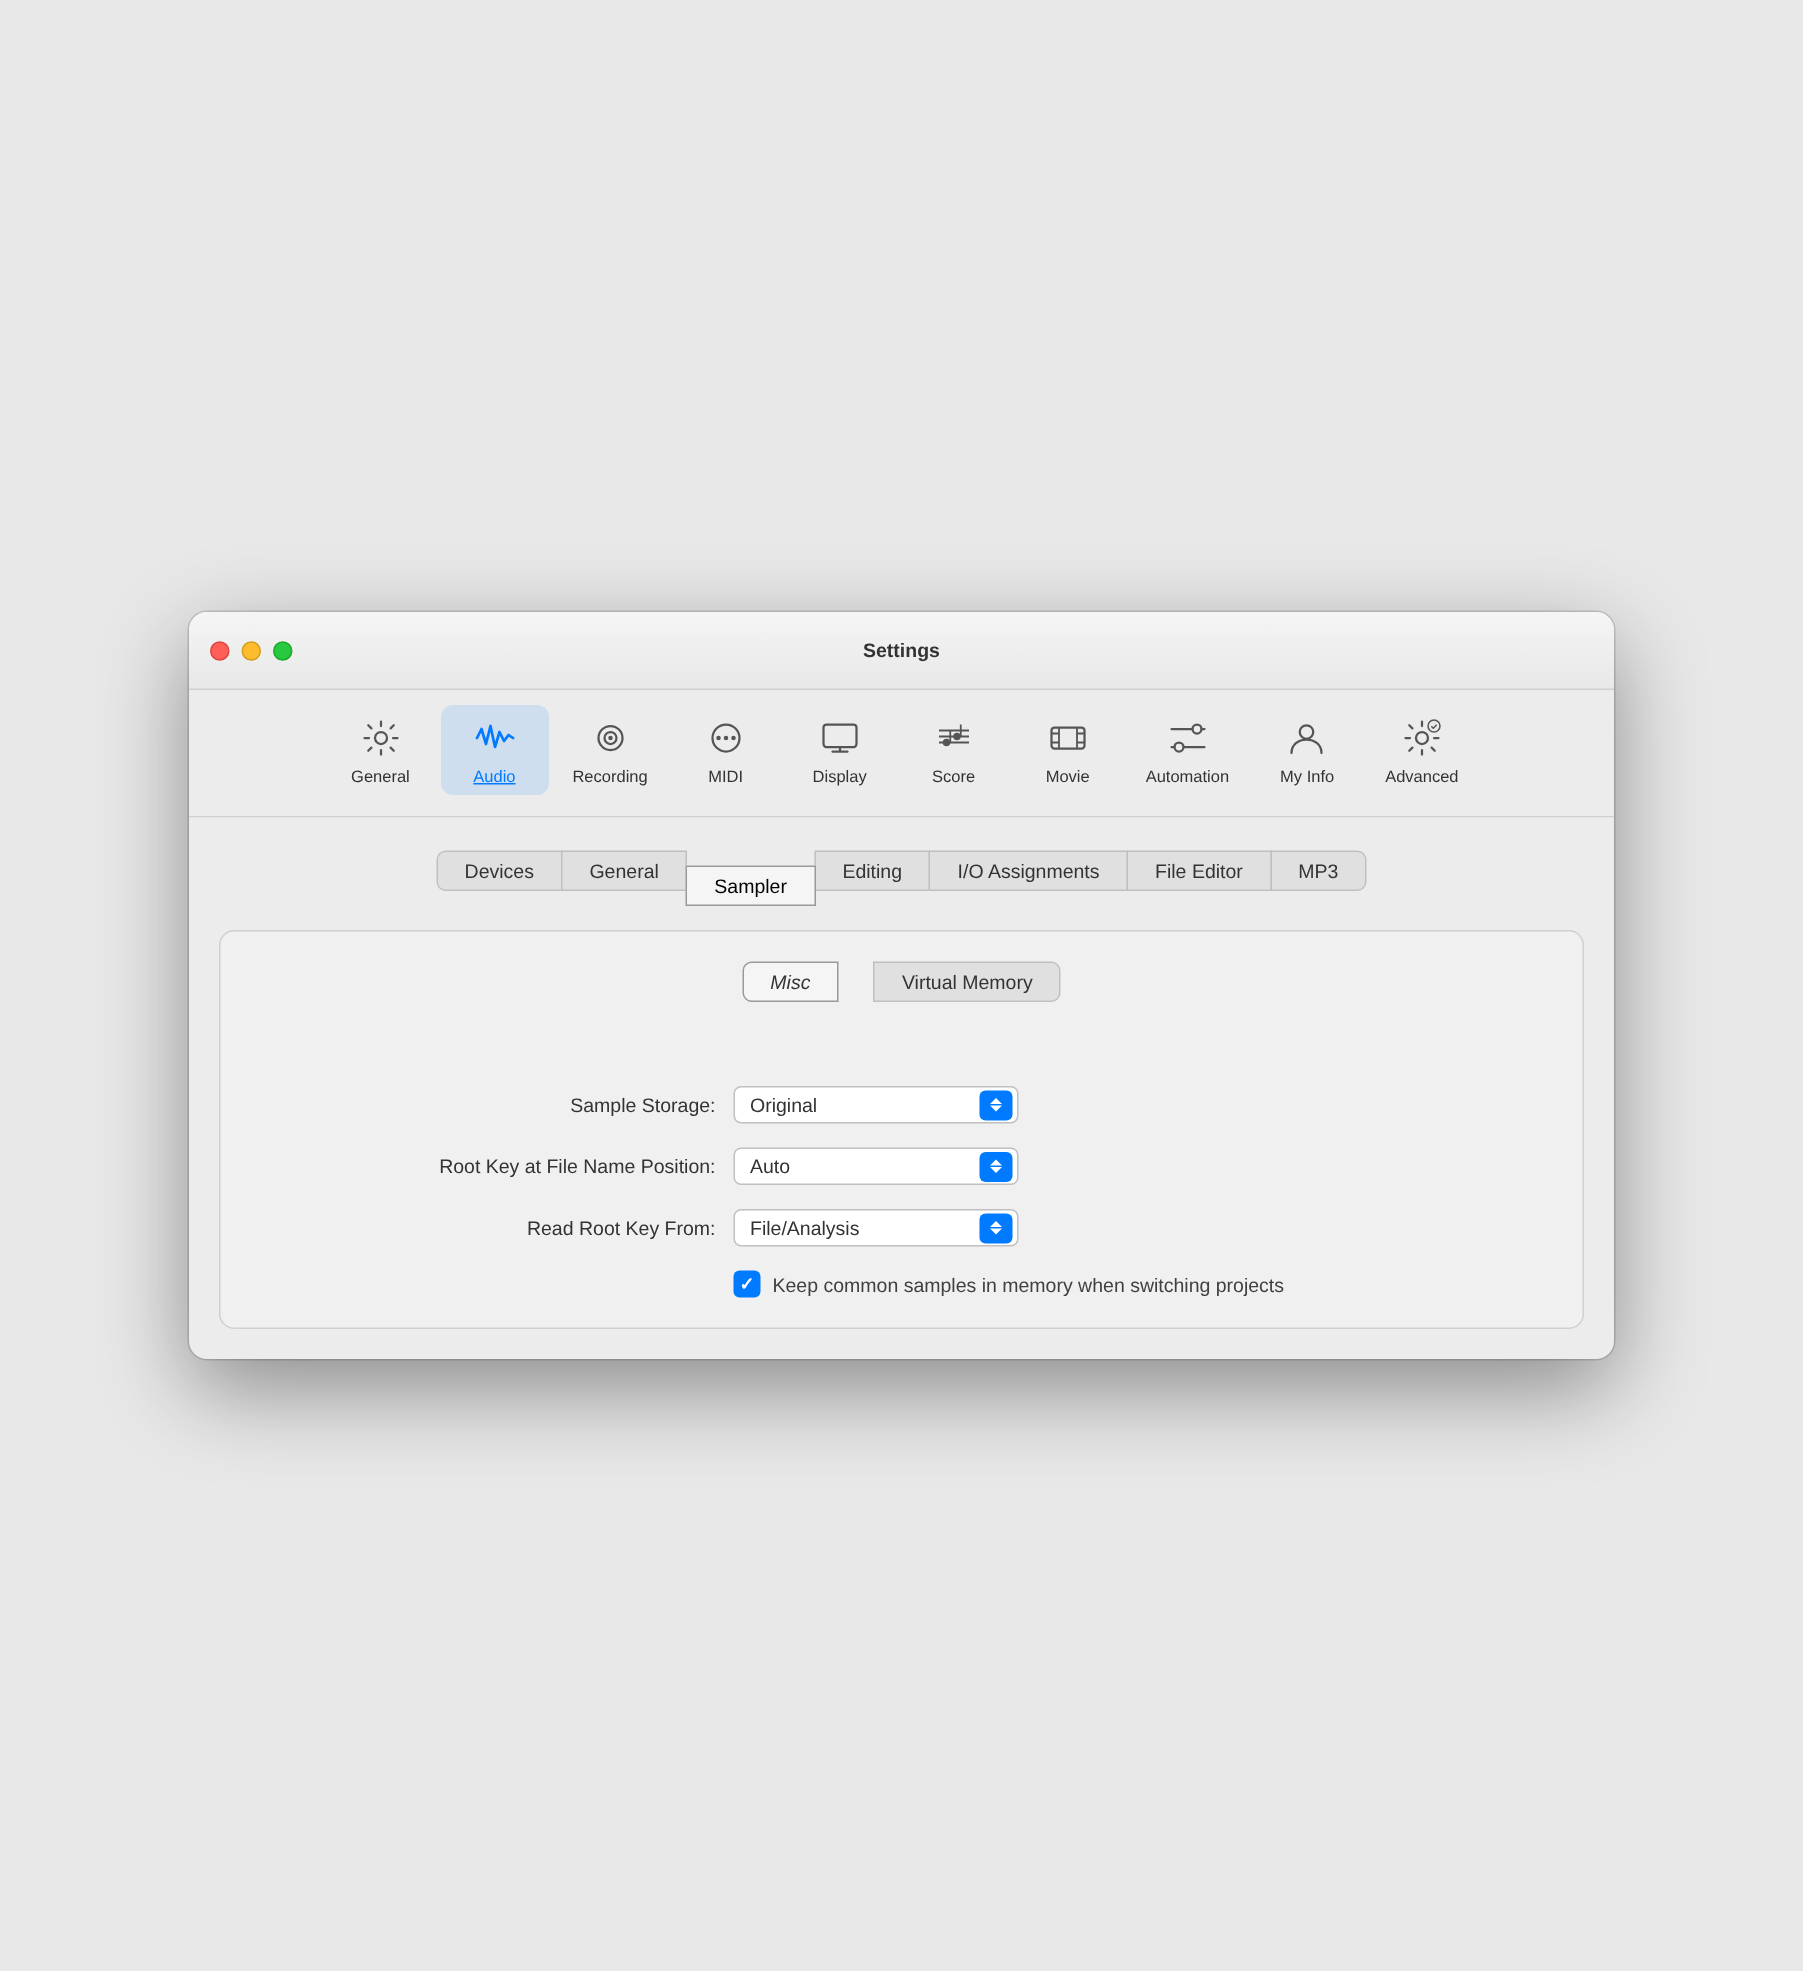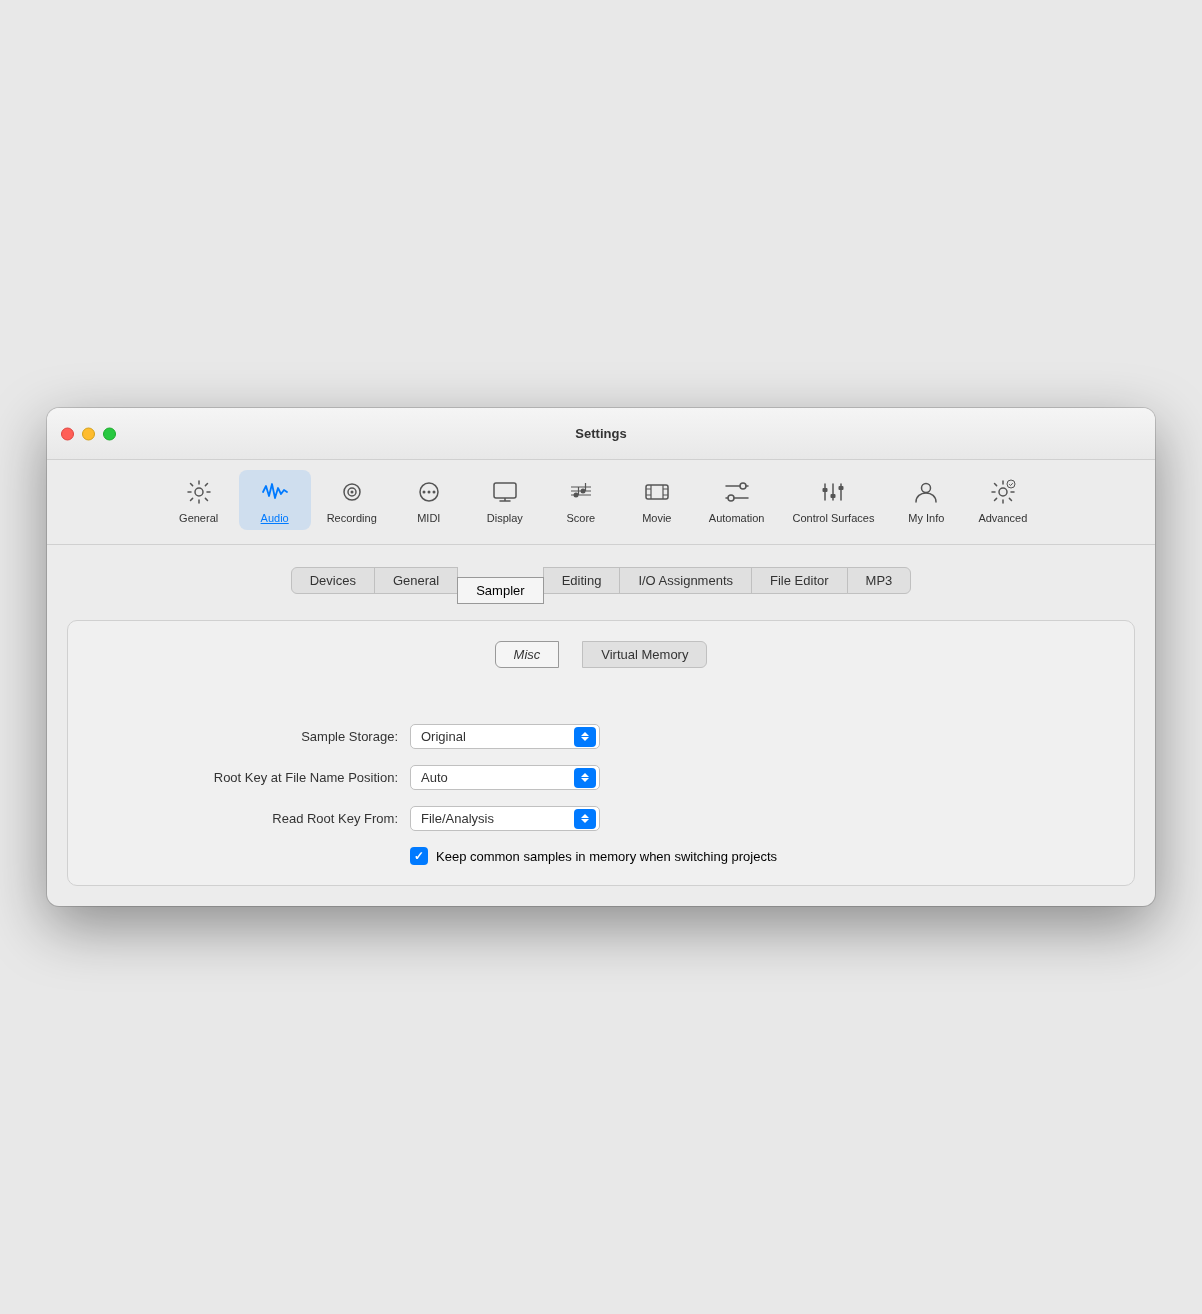--- a/index.html
+++ b/index.html
@@ -8,21 +8,21 @@
       font-family: -apple-system, BlinkMacSystemFont, "Helvetica Neue", Arial, sans-serif;
       background: #e8e8e8;
       display: flex;
       justify-content: center;
       align-items: center;
       min-height: 100vh;
       padding: 20px;
     }
 
     .window {
-      width: 1108px;
+      width: 950px;
       background: #ececec;
       border-radius: 12px;
       box-shadow: 0 20px 60px rgba(0,0,0,0.4), 0 0 0 1px rgba(0,0,0,0.15);
       overflow: hidden;
     }
 
     
     .titlebar {
       background: linear-gradient(to bottom, #f5f5f5, #e8e8e8);
       height: 52px;
@@ -293,21 +293,21 @@
     }
 
     .checkmark {
       color: white;
       font-size: 12px;
       font-weight: bold;
     }
 
     .checkbox-label {
       font-size: 13px;
-      color: #000000;
+      color: #404040;
     }
 
     
     .icon-svg {
       width: 28px;
       height: 28px;
     }
   </style>
 </head>
 <body>
@@ -415,33 +415,20 @@
           <circle cx="8" cy="20" r="3" stroke="#555" stroke-width="1.5"></circle>
           <line x1="3" y1="8" x2="17" y2="8" stroke="#555" stroke-width="1.5" stroke-linecap="round"></line>
           <line x1="23" y1="8" x2="25" y2="8" stroke="#555" stroke-width="1.5" stroke-linecap="round"></line>
           <line x1="3" y1="20" x2="5" y2="20" stroke="#555" stroke-width="1.5" stroke-linecap="round"></line>
           <line x1="11" y1="20" x2="25" y2="20" stroke="#555" stroke-width="1.5" stroke-linecap="round"></line>
         </svg>
       </div>
       <span class="toolbar-label">Automation</span>
     </div>
 
-    <div class="toolbar-item">
-      <div class="toolbar-icon">
-        <svg class="icon-svg" viewBox="0 0 28 28" fill="none">
-          <line x1="6" y1="6" x2="6" y2="22" stroke="#555" stroke-width="1.5" stroke-linecap="round"></line>
-          <line x1="14" y1="6" x2="14" y2="22" stroke="#555" stroke-width="1.5" stroke-linecap="round"></line>
-          <line x1="22" y1="6" x2="22" y2="22" stroke="#555" stroke-width="1.5" stroke-linecap="round"></line>
-          <rect x="3.5" y="10" width="5" height="4" rx="1" fill="#555"></rect>
-          <rect x="11.5" y="16" width="5" height="4" rx="1" fill="#555"></rect>
-          <rect x="19.5" y="8" width="5" height="4" rx="1" fill="#555"></rect>
-        </svg>
-      </div>
-      <span class="toolbar-label">Control Surfaces</span>
-    </div>
 
     <div class="toolbar-item">
       <div class="toolbar-icon">
         <svg class="icon-svg" viewBox="0 0 28 28" fill="none">
           <circle cx="14" cy="10" r="4.5" stroke="#555" stroke-width="1.5"></circle>
           <path d="M4 24c0-5.5 4.5-9 10-9s10 3.5 10 9" stroke="#555" stroke-width="1.5" stroke-linecap="round"></path>
         </svg>
       </div>
       <span class="toolbar-label">My Info</span>
     </div>

